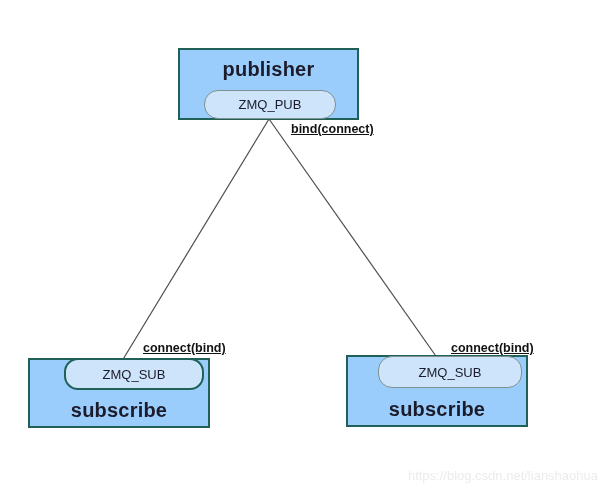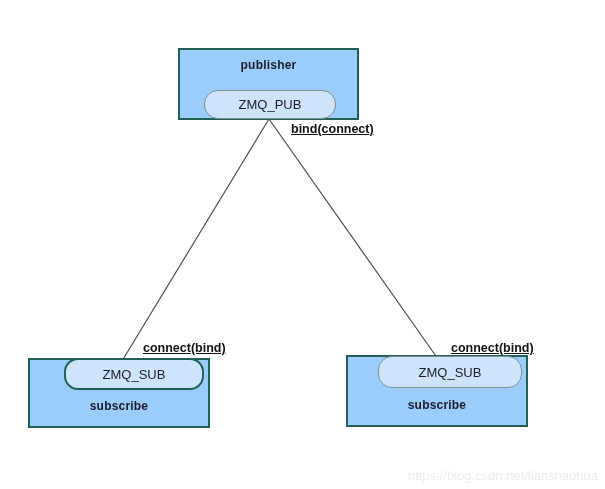--- a/index.html
+++ b/index.html
@@ -31,21 +31,21 @@
     border: 2px solid #1f6157;
     z-index: 2;
   }
   .node-title {
     position: absolute;
     left: 0;
     width: 100%;
     text-align: center;
     color: #1b1b2b;
     font-weight: bold;
-    font-size: 12px;
+    font-size: 20px;
     letter-spacing: 0.2px;
   }
   .socket {
     position: absolute;
     box-sizing: border-box;
     background: #cde4fb;
     display: flex;
     align-items: center;
     justify-content: center;
     color: #1b1b2b;

